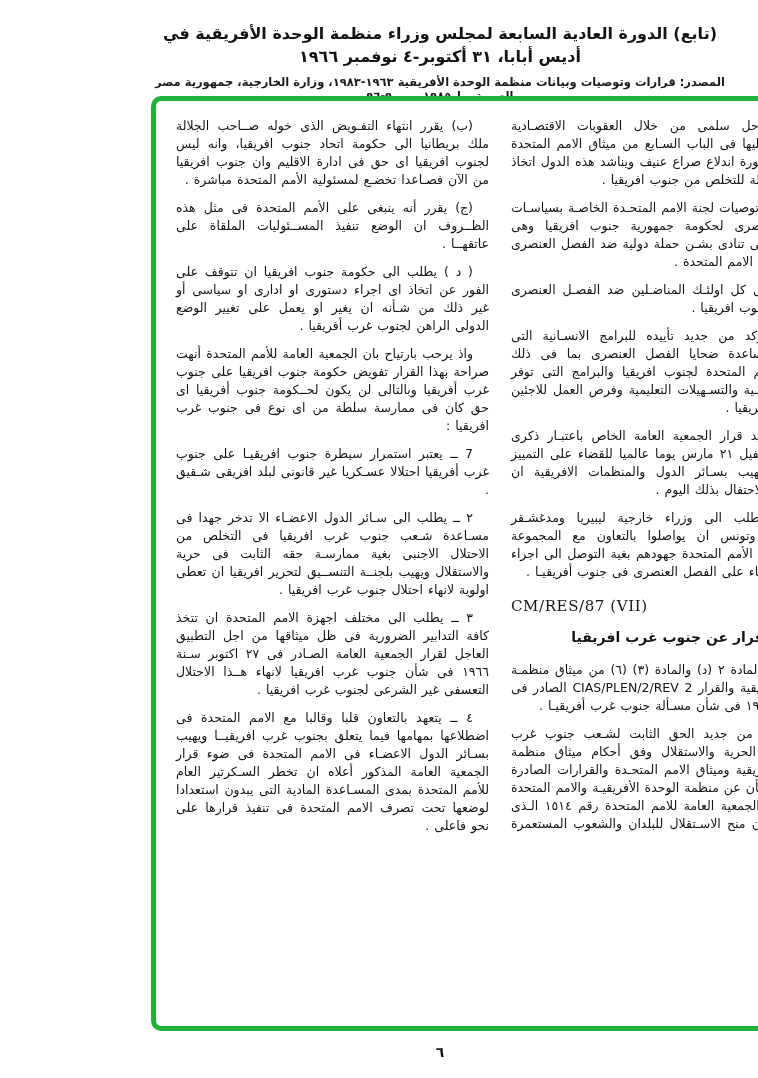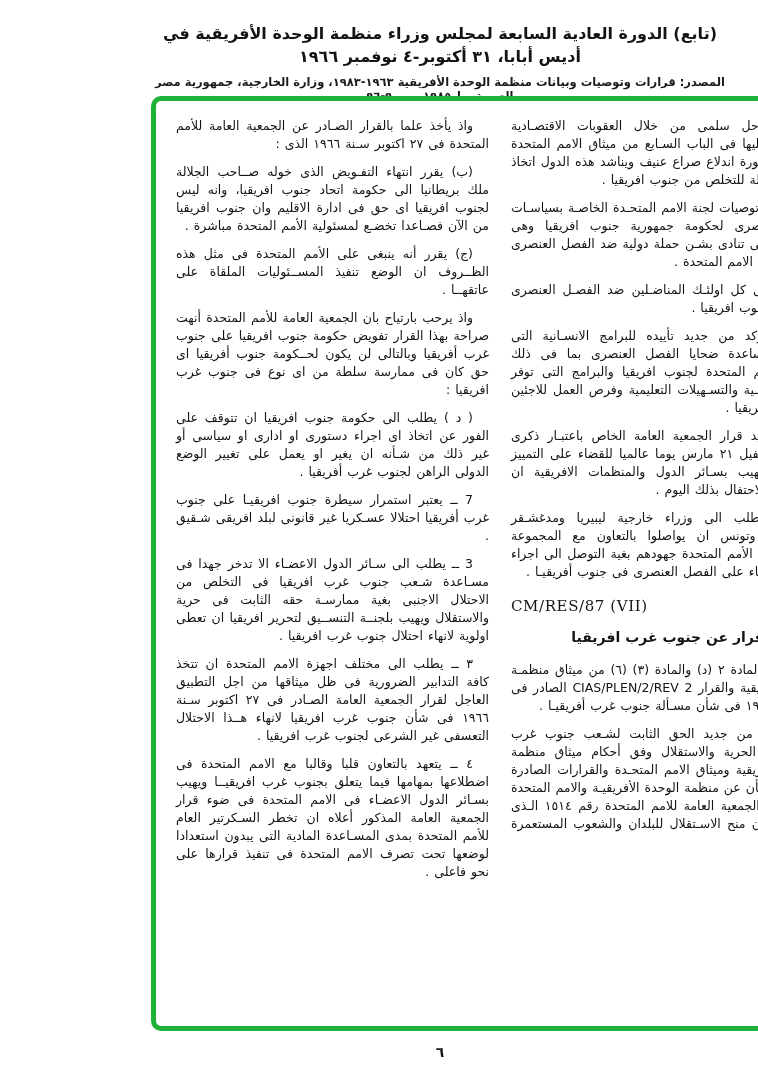--- a/index.html
+++ b/index.html
@@ -106,27 +106,26 @@
         <p class="p indent">١٠ ــ يؤكد من جديد تأييده للبرامج الانسـانية التى تستهدف مساعدة ضحايا الفصل العنصرى بما فى ذلك صندوق الامم المتحدة لجنوب افريقيا والبرامج التى توفر المنح الدراسـية والتسـهيلات التعليمية وفرص العمل للاجئين من جنوب أفريقيا .</p>
         <p class="p indent">١١ ــ يؤيد قرار الجمعية العامة الخاص باعتبـار ذكرى مذبحة شـاربفيل ٢١ مارس يوما عالميا للقضاء على التمييز العنصرى ويهيب بسـائر الدول والمنظمات الافريقية ان تتعاون فى الاحتفال بذلك اليوم .</p>
         <p class="p indent">١٢ ــ يطلب الى وزراء خارجية ليبيريا ومدغشـقر وسـيراليون وتونس ان يواصلوا بالتعاون مع المجموعة الأفريقية فى الأمم المتحدة جهودهم بغية التوصل الى اجراء فاعلى للقضـاء على الفصل العنصرى فى جنوب أفريقيـا .</p>
         <div class="code-line">CM/RES/87 (VII)</div>
         <h2 class="res-heading">قرار عن جنوب غرب افريقيا</h2>
         <p class="p indent">اذ يذكر بالمادة ٢ (د) والمادة (٣) (٦) من ميثاق منظمـة الوحدة الافريقية والقرار CIAS/PLEN/2/REV 2 الصادر فى مايو سنة ١٩٦٣ فى شأن مسـألة جنوب غرب أفريقيـا .</p>
         <p class="p indent">واذ يؤكد من جديد الحق الثابت لشـعب جنوب غرب أفريقيا فى الحرية والاستقلال وفق أحكام ميثاق منظمة الوحـدة الافريقية وميثاق الامم المتحـدة والقرارات الصادرة فى هذا الشـأن عن منظمة الوحدة الأفريقيـة والامم المتحدة خاصة قرار الجمعية العامة للامم المتحدة رقم ١٥١٤ الـذى يتضمن اعـلان منح الاسـتقلال للبلدان والشعوب المستعمرة .</p>
       </section>
 
       <section class="col">
-        <p class="p indent">واذ يأخذ علما بالقرار الصـادر عن الجمعية العامة للأمم المتحدة فى ٢٧ اكتوبر سـنة ١٩٦٦ الذى :</p>
         <p class="p indent">(ب) يقرر انتهاء التفـويض الذى خوله صــاحب الجلالة ملك بريطانيا الى حكومة اتحاد جنوب افريقيا، وانه ليس لجنوب افريقيا اى حق فى ادارة الاقليم وان جنوب افريقيا من الآن فصـاعدا تخضـع لمسئولية الأمم المتحدة مباشرة .</p>
         <p class="p indent">(ج) يقرر أنه ينبغى على الأمم المتحدة فى مثل هذه الظــروف ان الوضع تنفيذ المســئوليات الملقاة على عاتقهــا .</p>
+        <p class="p indent">( د ) يطلب الى حكومة جنوب افريقيا ان تتوقف على الفور عن اتخاذ اى اجراء دستورى او ادارى او سياسى أو غير ذلك من شـأنه ان يغير او يعمل على تغيير الوضع الدولى الراهن لجنوب غرب أفريقيا .</p>
         <p class="p indent">واذ يرحب بارتياح بان الجمعية العامة للأمم المتحدة أنهت صراحة بهذا القرار تفويض حكومة جنوب افريقيا على جنوب غرب أفريقيا وبالتالى لن يكون لحــكومة جنوب أفريقيا اى حق كان فى ممارسة سلطة من اى نوع فى جنوب غرب افريقيا :</p>
-        <p class="p indent">( د ) يطلب الى حكومة جنوب افريقيا ان تتوقف على الفور عن اتخاذ اى اجراء دستورى او ادارى او سياسى أو غير ذلك من شـأنه ان يغير او يعمل على تغيير الوضع الدولى الراهن لجنوب غرب أفريقيا .</p>
         <p class="p indent">7 ــ يعتبر استمرار سيطرة جنوب افريقيـا على جنوب غرب أفريقيا احتلالا عسـكريا غير قانونى لبلد افريقى شـقيق .</p>
-        <p class="p indent">3 ــ يطلب الى سـائر الدول الاعضـاء الا تدخر جهدا فى مسـاعدة شـعب جنوب غرب افريقيا فى التخلص من الاحتلال الاجنبى بغية ممارسـة حقه الثابت فى حرية والاستقلال ويهيب بلجنــة التنســيق لتحرير افريقيا ان تعطى اولوية لانهاء احتلال جنوب غرب افريقيا .</p>
+        <p class="p indent">٢ ــ يطلب الى سـائر الدول الاعضـاء الا تدخر جهدا فى مسـاعدة شـعب جنوب غرب افريقيا فى التخلص من الاحتلال الاجنبى بغية ممارسـة حقه الثابت فى حرية والاستقلال ويهيب بلجنــة التنســيق لتحرير افريقيا ان تعطى اولوية لانهاء احتلال جنوب غرب افريقيا .</p>
         <p class="p indent">٣ ــ يطلب الى مختلف اجهزة الامم المتحدة ان تتخذ كافة التدابير الضرورية فى ظل ميثاقها من اجل التطبيق العاجل لقرار الجمعية العامة الصـادر فى ٢٧ اكتوبر سـنة ١٩٦٦ فى شأن جنوب غرب افريقيا لانهاء هــذا الاحتلال التعسفى غير الشرعى لجنوب غرب افريقيا .</p>
         <p class="p indent">٤ ــ يتعهد بالتعاون قلبا وقالبا مع الامم المتحدة فى اضطلاعها بمهامها فيما يتعلق بجنوب غرب افريقيــا ويهيب بسـائر الدول الاعضـاء فى الامم المتحدة فى ضوء قرار الجمعية العامة المذكور أعلاه ان تخطر السـكرتير العام للأمم المتحدة بمدى المسـاعدة المادية التى يبدون استعدادا لوضعها تحت تصرف الامم المتحدة فى تنفيذ قرارها على نحو فاعلى .</p>
       </section>
 
     </div>
   </main>
 
   <footer class="page-number">٦</footer>
 
 </div>

